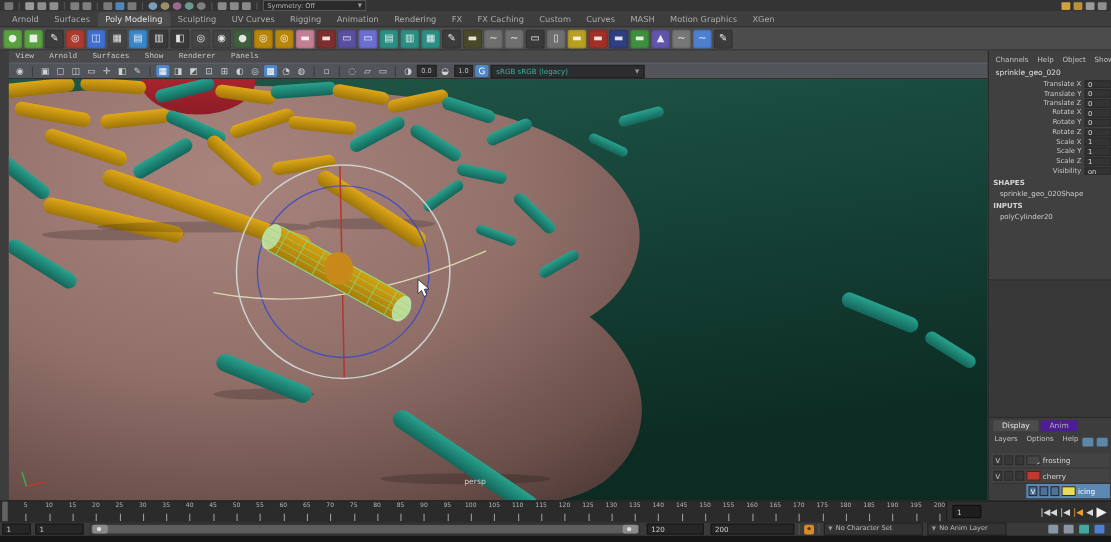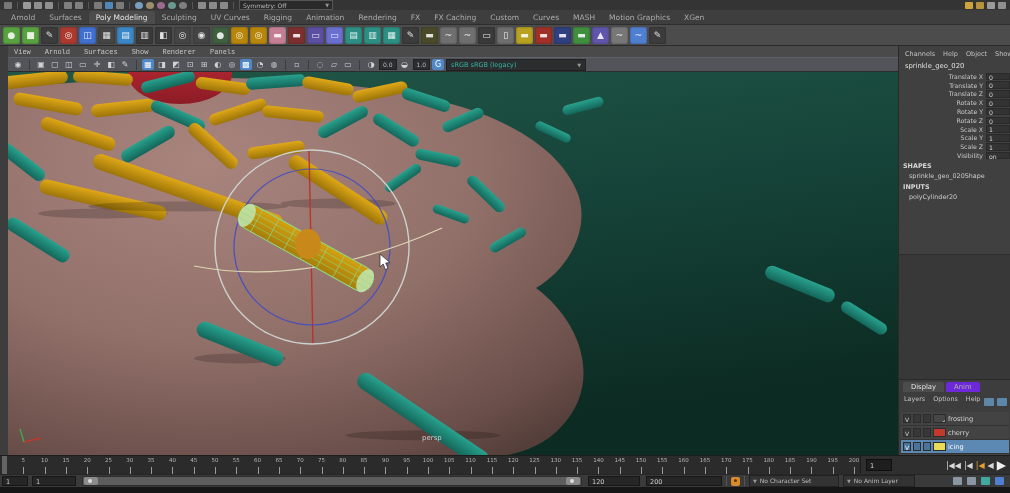--- a/index.html
+++ b/index.html
@@ -52,30 +52,30 @@
   .cb-label{flex:1;text-align:right;font-size:6.2px;color:#c6c6c6;padding-right:3px;white-space:nowrap;}
   .cb-val{width:24px;background:#333;border:1px solid #2a2a2a;font-size:6.2px;color:#d8d8d8;
           height:7.5px;line-height:7.5px;padding:0 2px;box-sizing:border-box;}
   .cb-head{font-size:6.4px;font-weight:bold;color:#d5d5d5;padding:2px 0 1px 4px;}
   .cb-node{font-size:6.4px;color:#cccccc;padding:1px 0 1px 10px;white-space:nowrap;overflow:hidden;}
   #cb-empty{position:absolute;left:0;top:208px;width:112px;height:125px;background:#383838;
             border-top:1px solid #2e2e2e;}
   
   #layer-editor{position:absolute;left:0;top:333px;width:112px;height:122px;background:#3d3d3d;border-top:1px solid #2a2a2a;}
   #le-tabs{display:flex;gap:2px;padding:2px 0 0 4px;}
-  .le-tab{font-size:6.8px;color:#b0b0b0;padding:1px 8px;background:#6d28d9;border-radius:2px 2px 0 0;}
+  .le-tab{font-size:6.8px;color:#b0b0b0;padding:1px 8px;background:#4c1d95;border-radius:2px 2px 0 0;}
   .le-tab.active{background:#4c4c4c;color:#e5e5e5;}
   #le-menus{display:flex;gap:8px;padding:3px 0 2px 5px;align-items:center;}
   .le-menu{font-size:6.4px;color:#c2c2c2;}
   #le-tools{position:absolute;right:4px;top:18px;display:flex;gap:3px;}
   .le-tool{width:10px;height:8px;border-radius:1px;background:#5d87a8;}
   #le-list{position:absolute;left:2px;top:32px;width:108px;}
   .le-row{display:flex;align-items:center;height:13px;gap:2px;padding-left:2px;background:#434343;
           border-bottom:1px solid #333;}
-  .le-row.selected{background:#5b89b4;}
+  .le-row.selected{background:#5b89b4;margin-left:32px;}
   .le-cell{width:8px;height:9px;background:#383838;border:1px solid #2c2c2c;font-size:6px;color:#ccc;
            text-align:center;line-height:9px;box-sizing:border-box;}
   .le-row.selected .le-cell{background:#4a749b;color:#fff;}
   .le-swatch{width:13px;height:9px;border:1px solid #2c2c2c;box-sizing:border-box;position:relative;overflow:hidden;}
   .le-swatch.none{background:#474747;}
   .le-swatch.none::after{content:"";position:absolute;left:-2px;top:8px;width:18px;height:1px;background:#bbb;transform:rotate(-35deg);}
   .le-name{font-size:6.6px;color:#d5d5d5;white-space:nowrap;}
   .le-row.selected .le-name{color:#fff;}
   
   #timeslider{position:absolute;left:0;top:455px;width:1010px;height:19px;background:#2f2f2f;border-top:1px solid #1d1d1d;}

